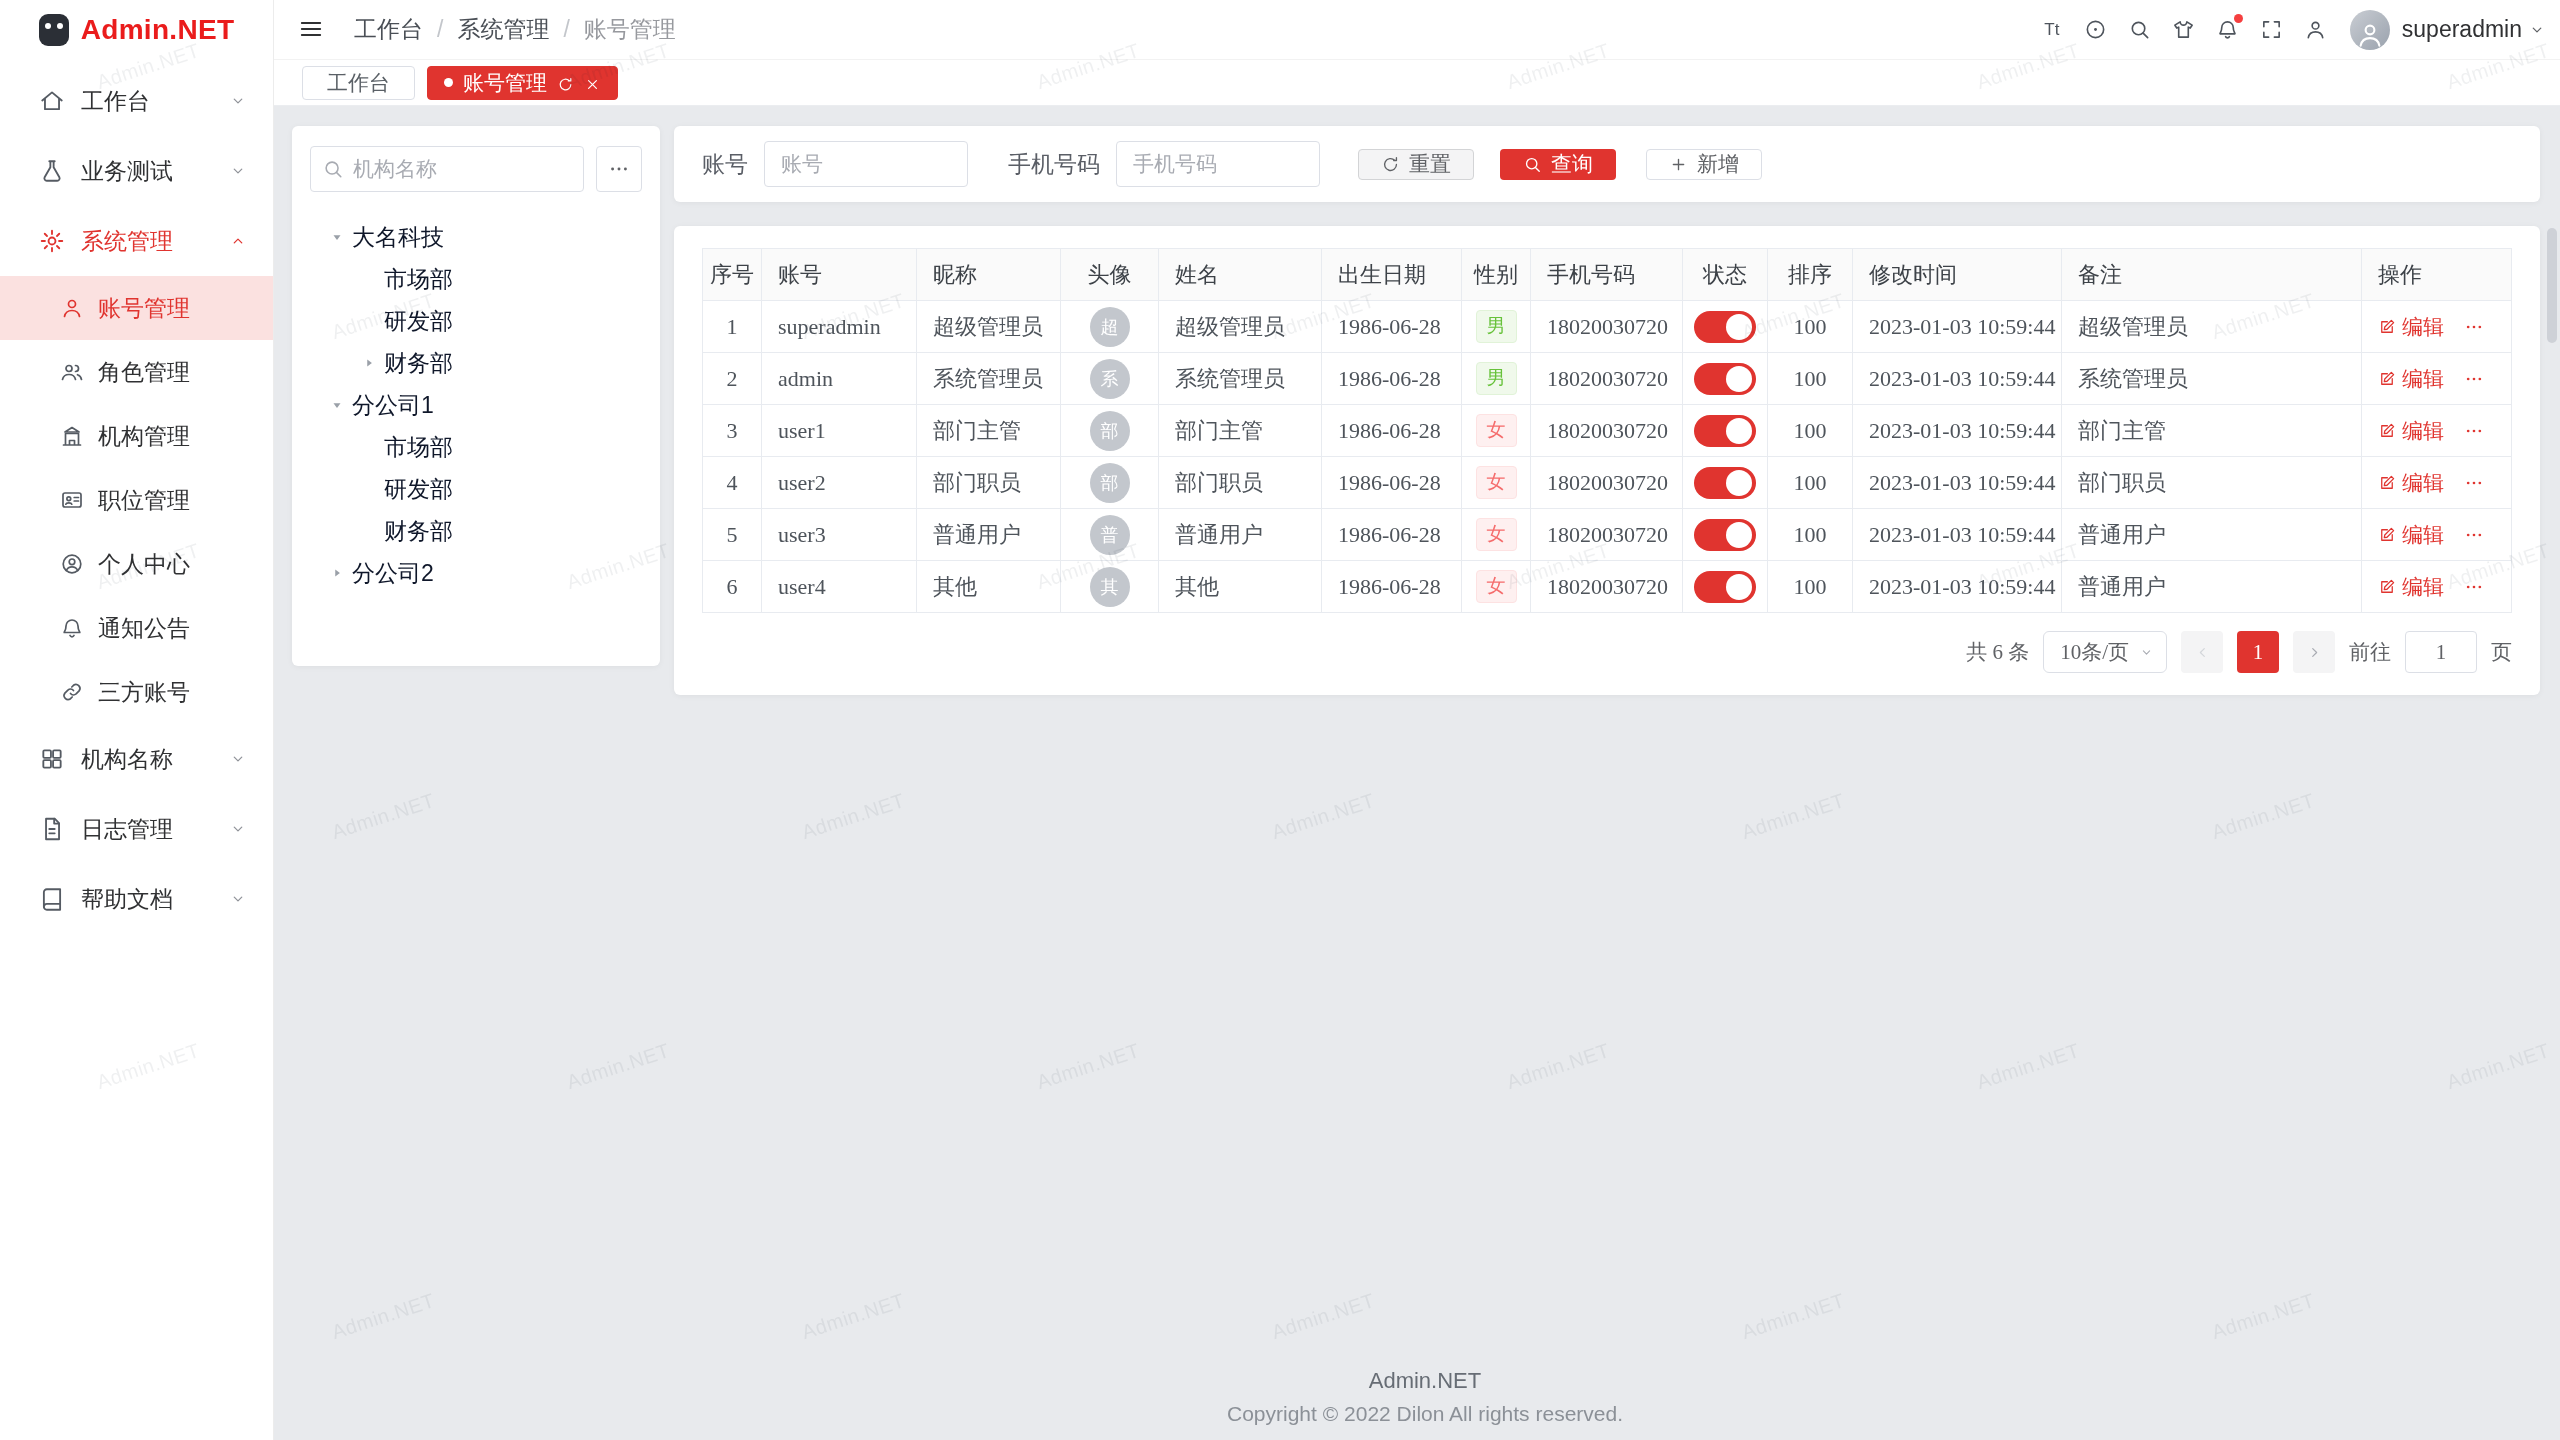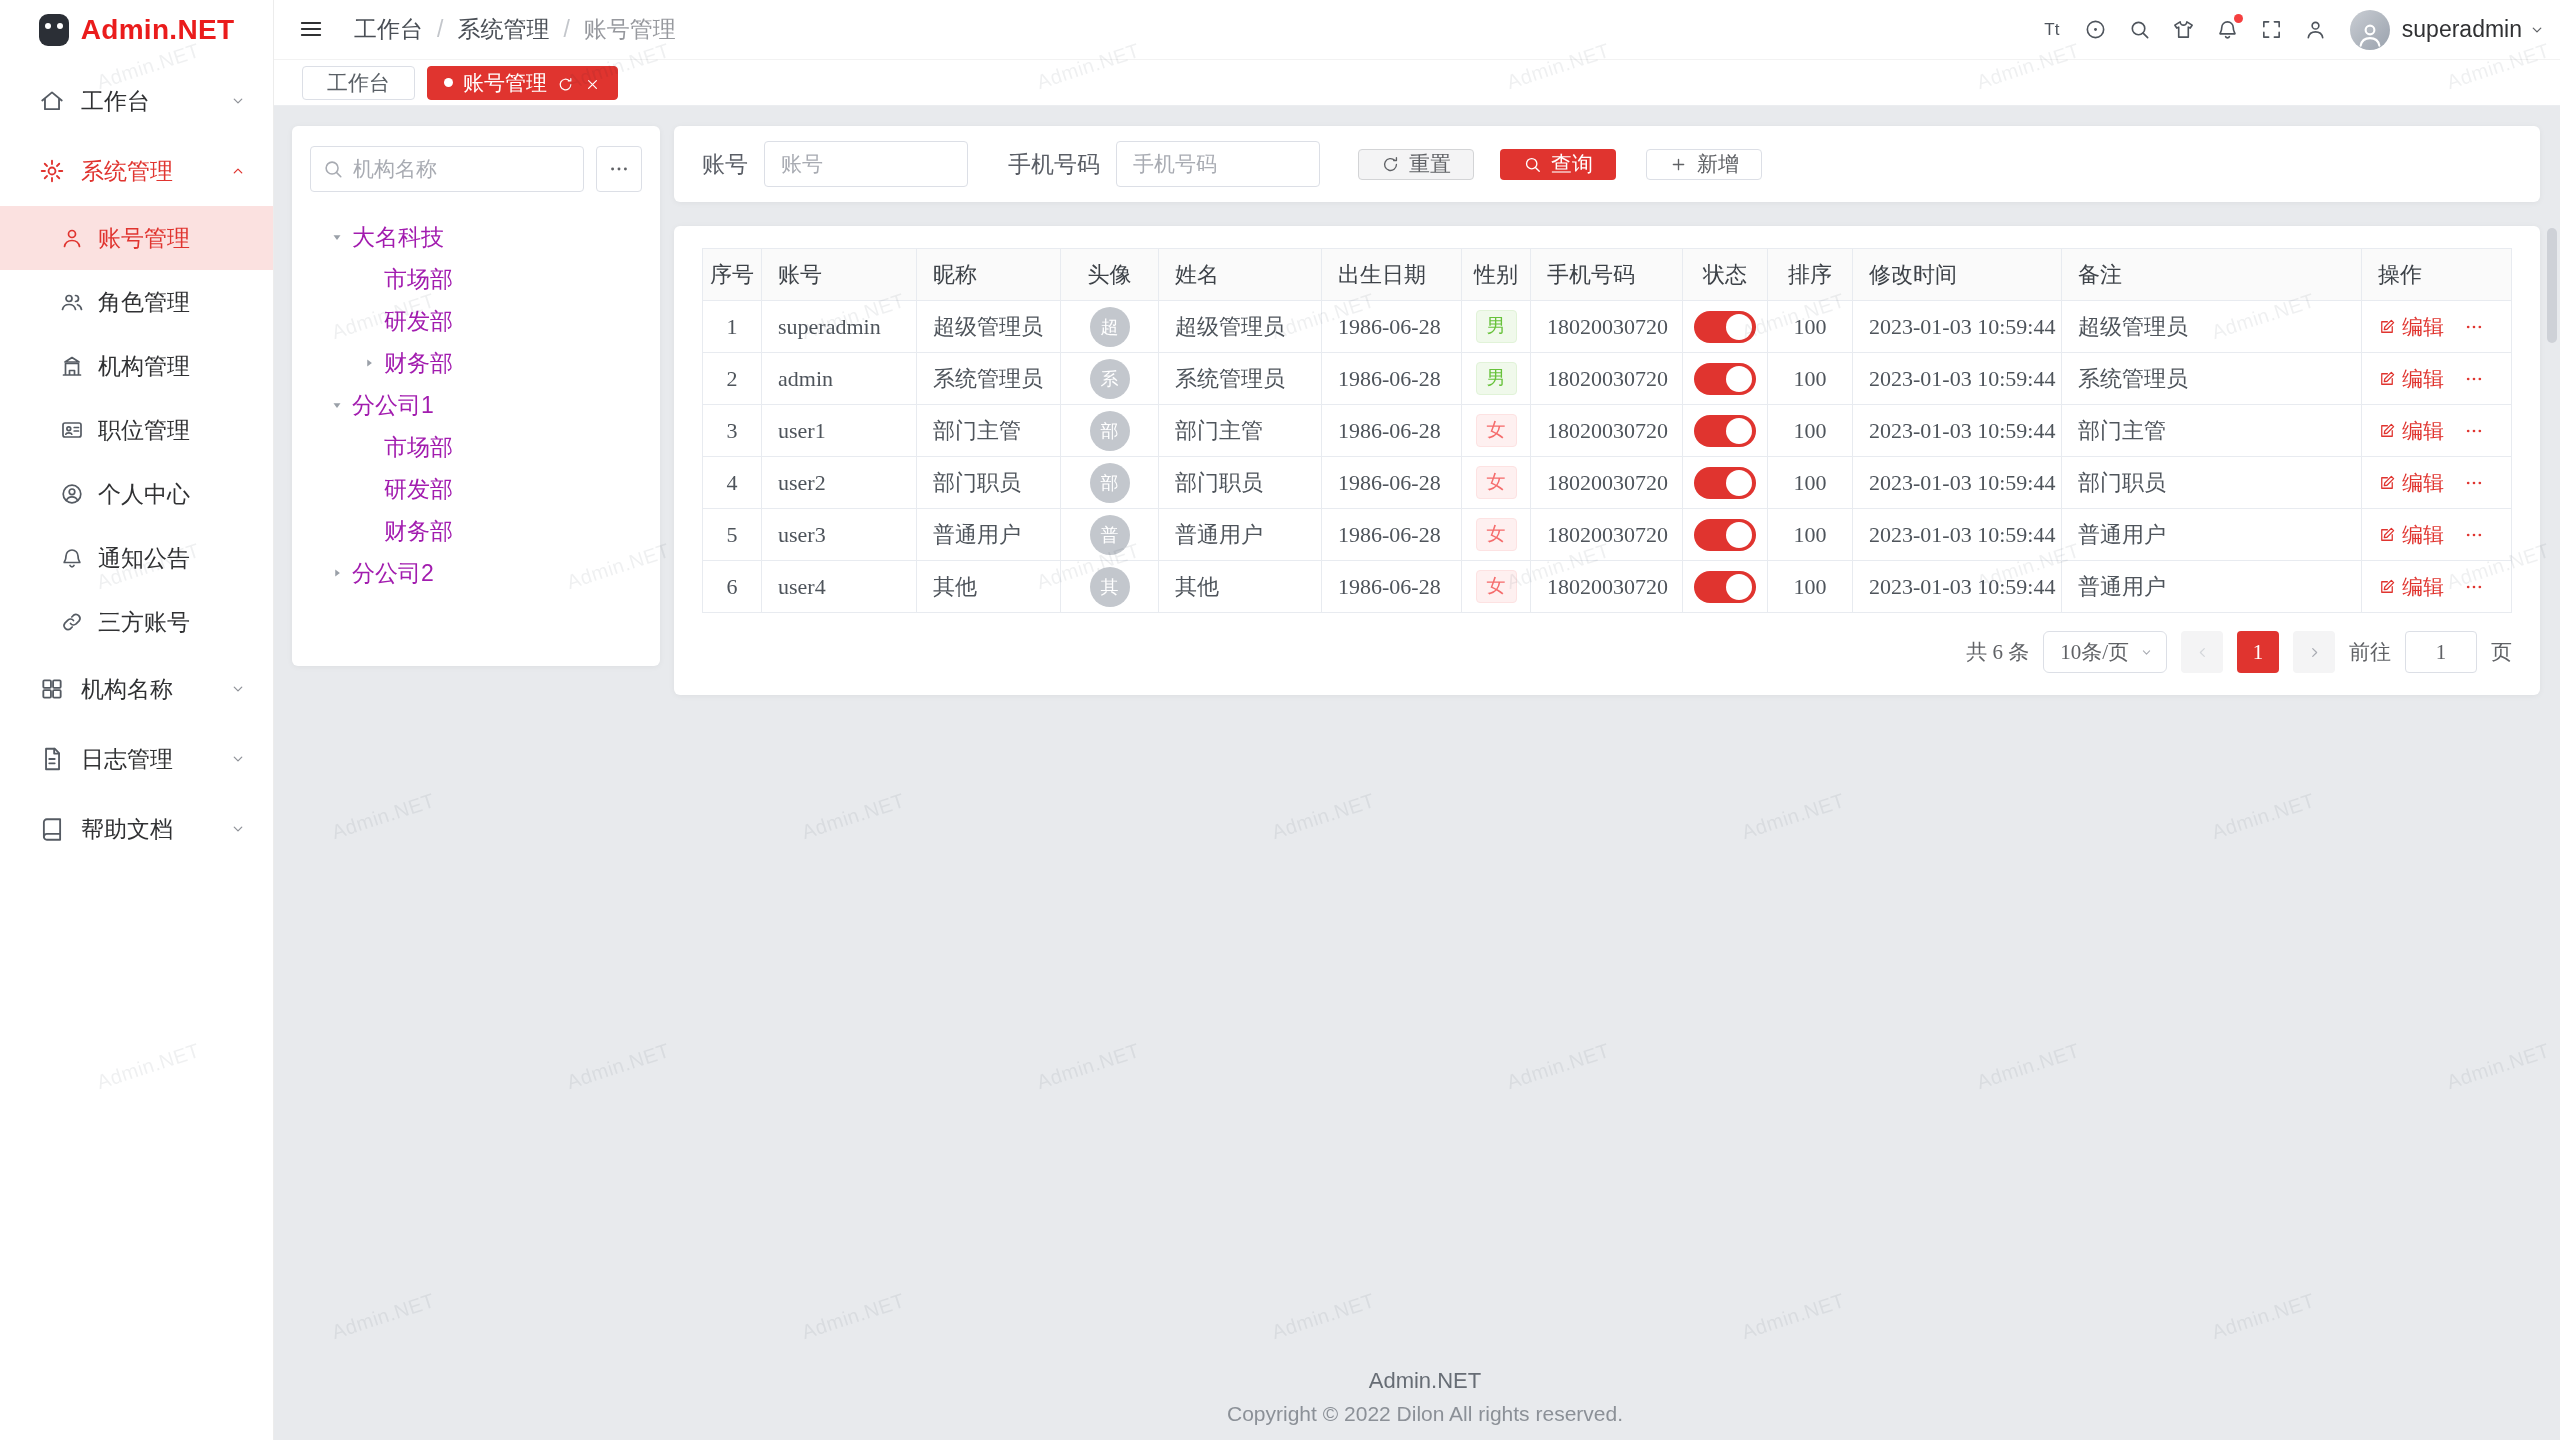--- a/index.html
+++ b/index.html
@@ -63,21 +63,21 @@
   .org-card { width:368px; flex:0 0 368px; height:540px; padding:20px 18px; }
   .org-search { display:flex; gap:12px; }
   .search-wrap { position:relative; flex:1; }
   .search-wrap .in-icon { position:absolute; left:12px; top:12px; width:22px; height:22px; color:#a8abb2; display:flex; }
   .search-wrap .in-icon .ic { width:22px; height:22px; }
   .search-wrap input { width:100%; height:46px; border:1px solid #dcdfe6; border-radius:4px; padding:0 12px 0 42px; font-size:21px; color:#303133; outline:none; font-family:inherit; }
   input::placeholder { color:#a8abb2; }
   .more-btn { width:46px; height:46px; border:1px solid #dcdfe6; border-radius:4px; background:#fff; display:flex; align-items:center; justify-content:center; color:#606266; cursor:pointer; }
   .more-btn .ic { width:22px; height:22px; }
   .tree { margin-top:24px; }
-  .tree-node { display:flex; align-items:center; height:42px; font-size:23px; color:#a21caf; cursor:pointer; }
+  .tree-node { display:flex; align-items:center; height:42px; font-size:23px; color:#0f172a; cursor:pointer; }
   .tree-node.lvl0 { padding-left:12px; }
   .tree-node.lvl1 { padding-left:44px; }
   .caret { width:30px; height:24px; display:flex; align-items:center; justify-content:center; color:#9aa0a8; }
   .caret .ic { width:14px; height:14px; }
   .caret.down .ic { transform:rotate(90deg); }
 
   .right-col { flex:1; display:flex; flex-direction:column; gap:24px; }
   .query-card { padding:15px 28px; display:flex; align-items:center; }
   .q-label { font-size:23px; color:#5a5e66; margin-right:16px; }
   .q-input { width:204px; height:46px; border:1px solid #dcdfe6; border-radius:4px; padding:0 16px; font-size:21px; outline:none; font-family:inherit; color:#303133; }
@@ -133,20 +133,29 @@
       <span class="logo-mark"></span>
       <span class="logo-text">Admin.NET</span>
     </div>
     <nav class="menu">
         <div class="menu-item">
           <svg class="ic " viewBox="0 0 24 24" fill="none" stroke="currentColor" stroke-width="1.7" stroke-linecap="round" stroke-linejoin="round">
             <path d="M3 11.5 12 4l9 7.5"></path>
             <path d="M5.5 10v9.5h13V10"></path>
           </svg>
           <span>工作台</span>
+          <svg class="ic chev" viewBox="0 0 24 24" fill="none" stroke="currentColor" stroke-width="1.7" stroke-linecap="round" stroke-linejoin="round">
+            <path d="M7 9.5l5 5 5-5"></path>
+          </svg>
+        </div>
+        <div class="menu-item">
+          <svg class="ic " viewBox="0 0 24 24" fill="none" stroke="currentColor" stroke-width="1.7" stroke-linecap="round" stroke-linejoin="round">
+            <path d="M9.5 3h5M10.5 3v5.5L5.2 17.8A2.2 2.2 0 0 0 7.2 21h9.6a2.2 2.2 0 0 0 2-3.2L13.5 8.5V3"></path>
+          </svg>
+          <span>业务测试</span>
           <svg class="ic chev" viewBox="0 0 24 24" fill="none" stroke="currentColor" stroke-width="1.7" stroke-linecap="round" stroke-linejoin="round">
             <path d="M7 9.5l5 5 5-5"></path>
           </svg>
         </div>
         <div class="menu-item parent-active">
           <svg class="ic " viewBox="0 0 24 24" fill="none" stroke="currentColor" stroke-width="1.7" stroke-linecap="round" stroke-linejoin="round">
             <circle cx="12" cy="12" r="3.2"></circle>
             <path d="M12 2.5v3M12 18.5v3M2.5 12h3M18.5 12h3M5.3 5.3l2.1 2.1M16.6 16.6l2.1 2.1M18.7 5.3l-2.1 2.1M7.4 16.6l-2.1 2.1"></path>
           </svg>
           <span>系统管理</span>

